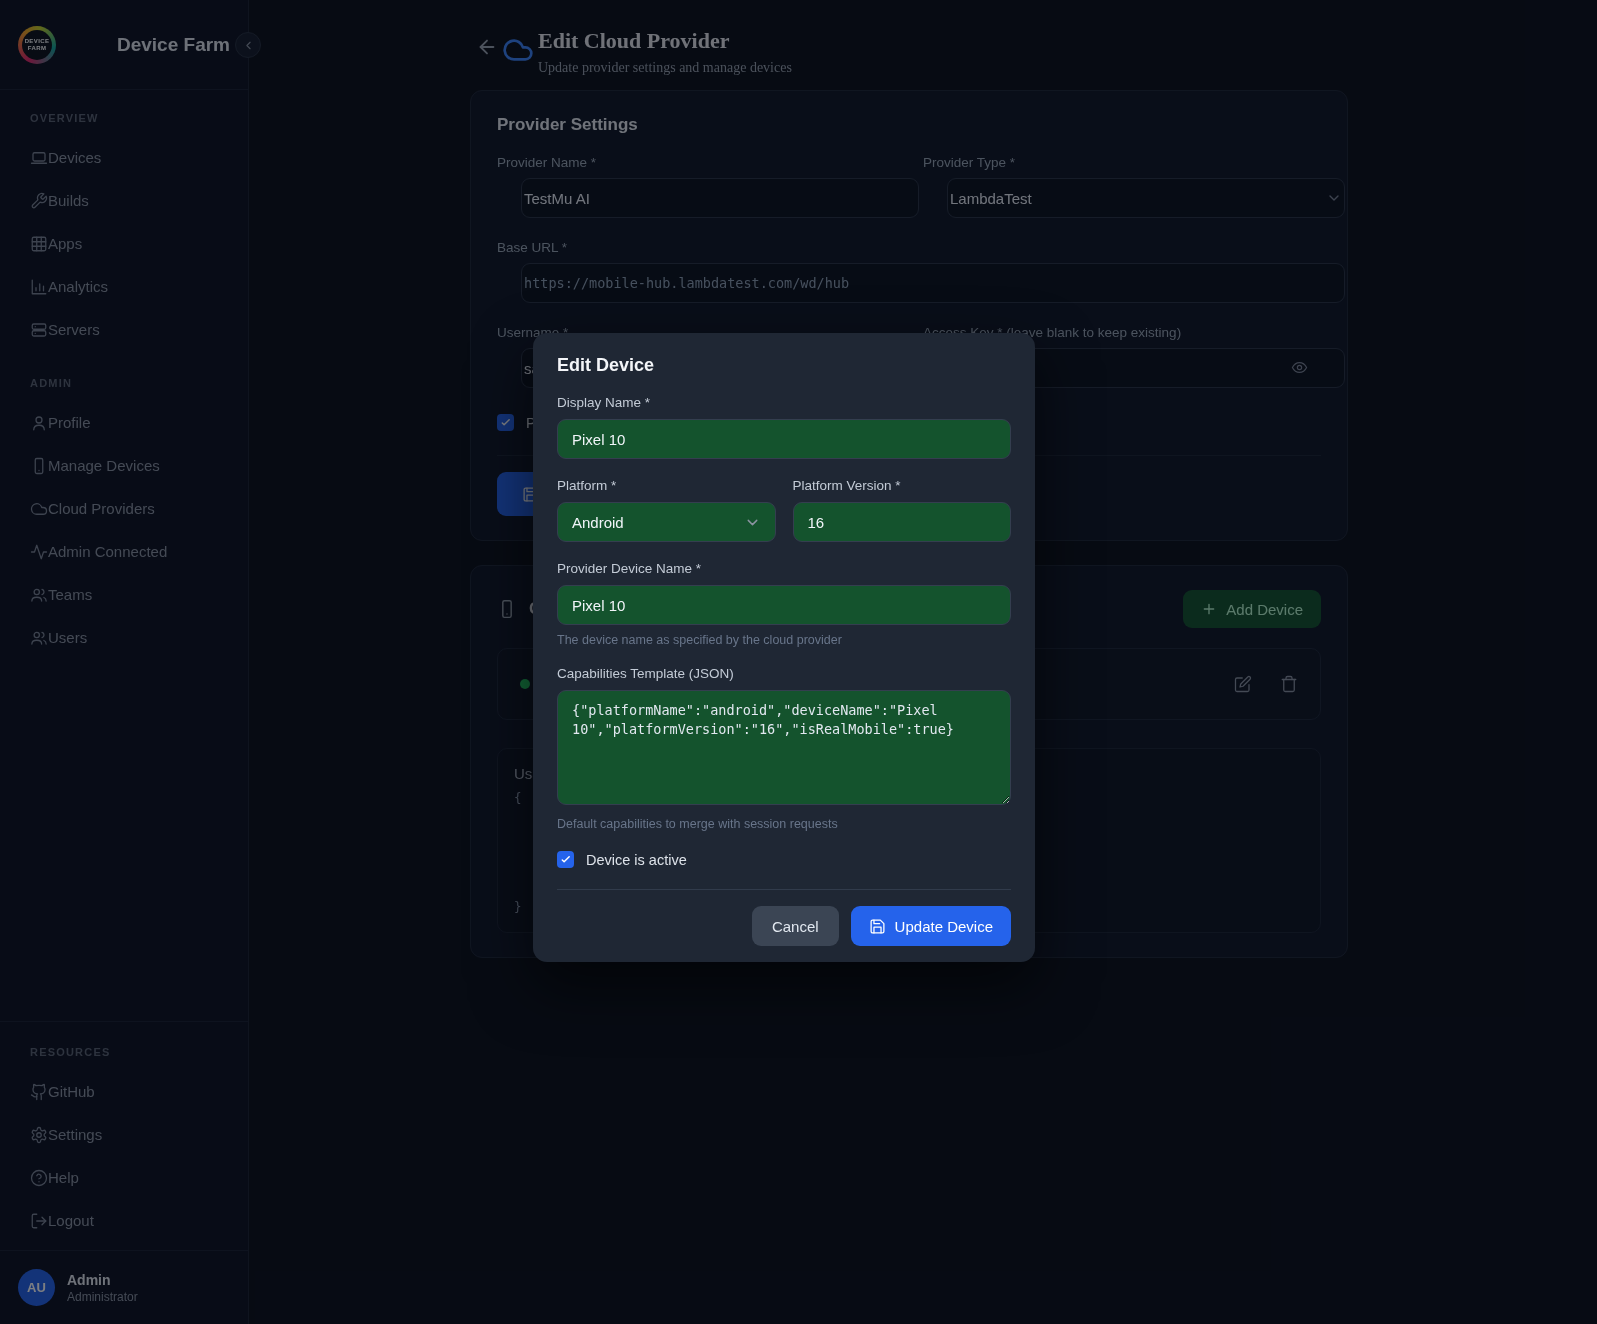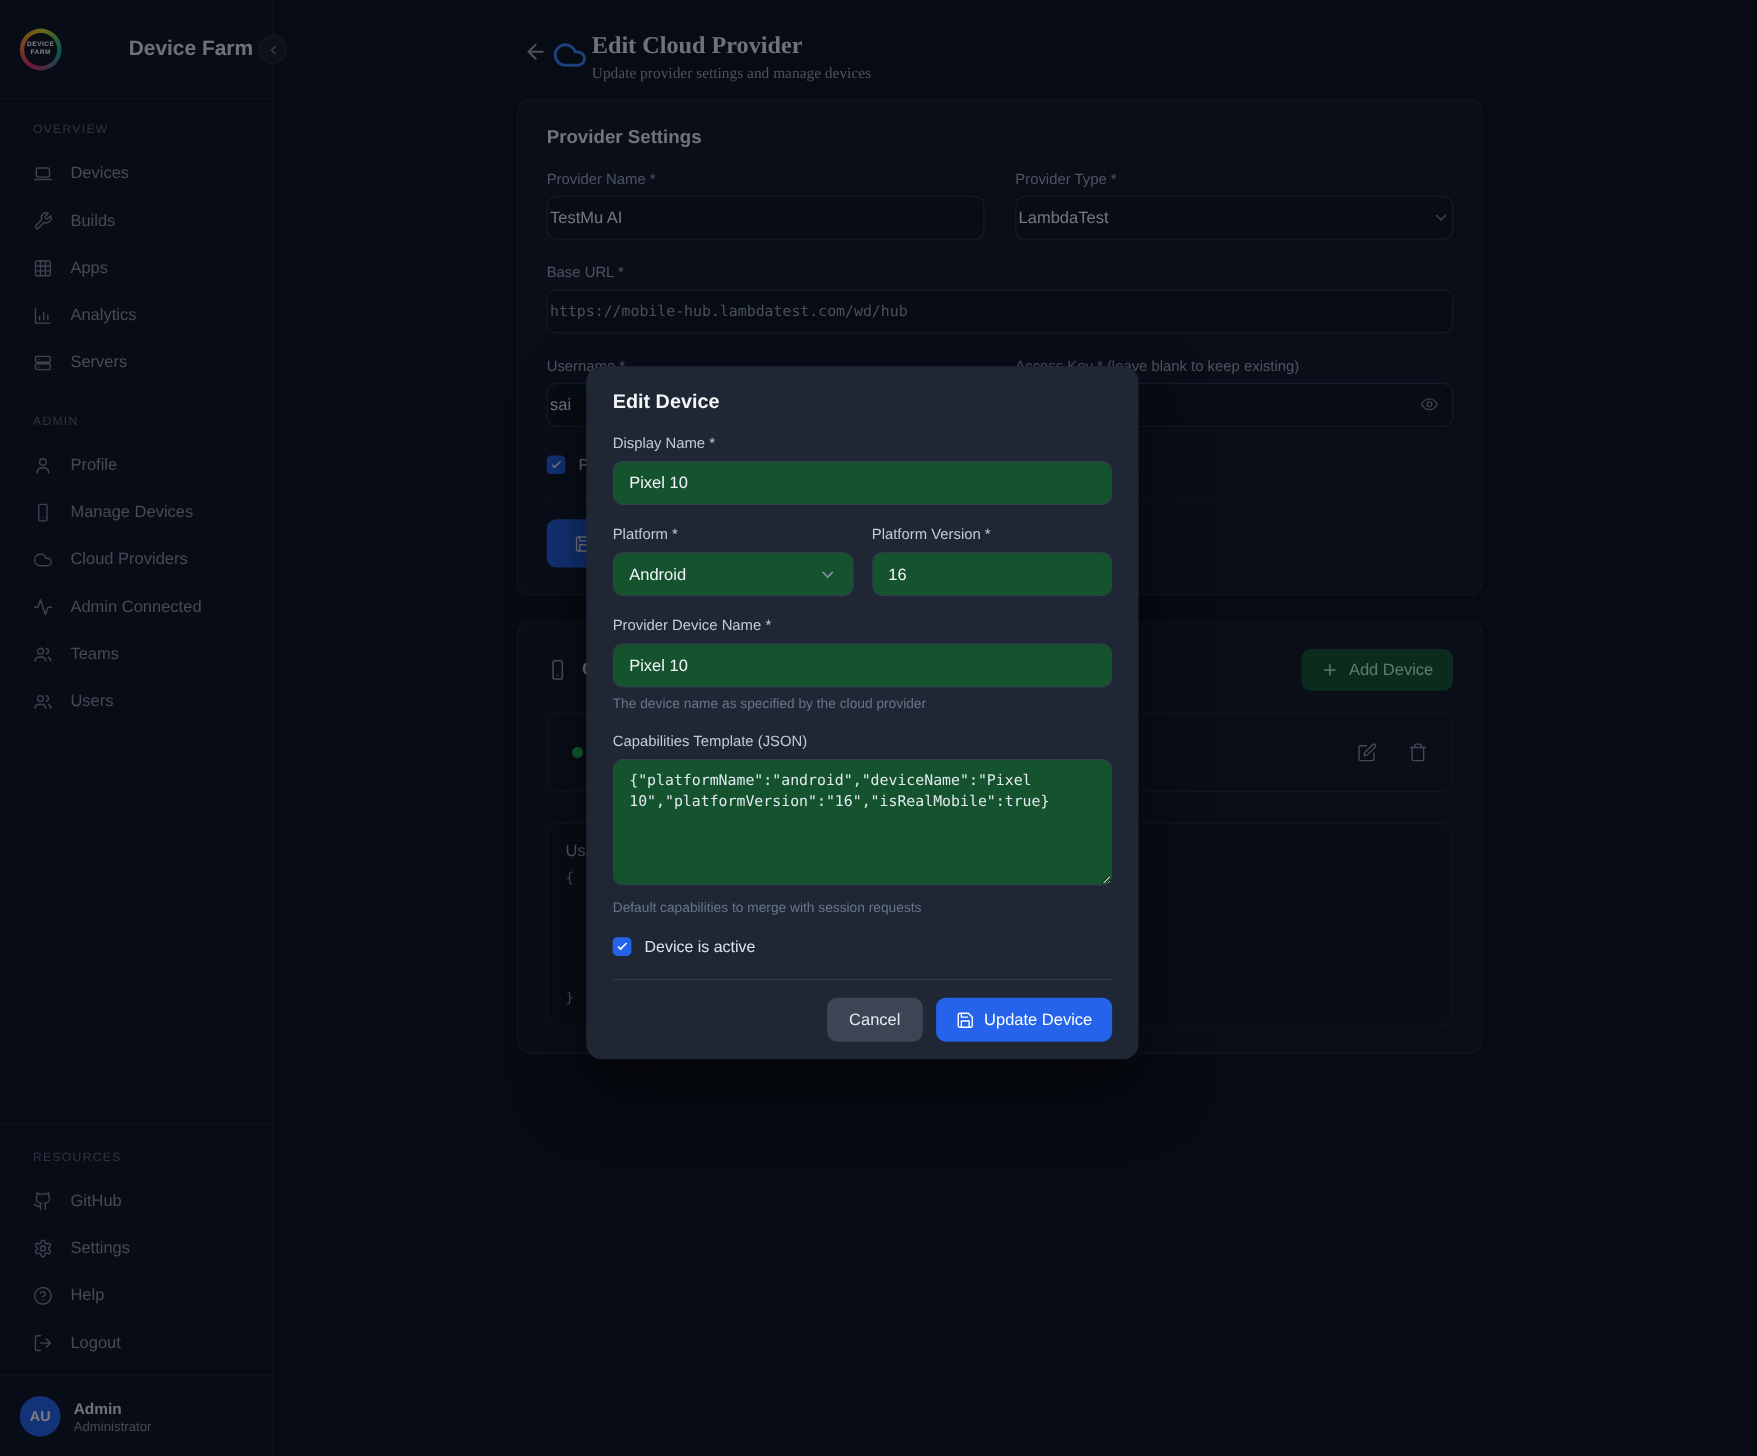--- a/index.html
+++ b/index.html
@@ -30,25 +30,25 @@
     font-size:6px; font-weight:bold; letter-spacing:.4px; color:#fff; line-height:7px;
   }
   .app-title { font-size:19px; font-weight:bold; color:#dfe3ea; }
   .collapse-btn {
     position:absolute; right:-13px; top:32px; width:26px; height:26px; border-radius:50%;
     background:#161d2b; border:1px solid #28303f; color:#8b93a1;
     display:flex; align-items:center; justify-content:center;
   }
   .sb-nav { flex:1; display:flex; flex-direction:column; padding-top:22px; }
   .sb-section-label {
-    padding:0 30px; margin-bottom:12px; font-size:11px; font-weight:normal;
+    padding:0 30px; margin-bottom:12px; font-size:11px; font-weight:bold;
     letter-spacing:1.2px; color:#5b6372;
   }
   .sb-item {
-    display:flex; align-items:center; gap:16px; height:43px; padding:0 30px;
+    display:flex; align-items:center; height:43px; padding:0 30px;
     color:#8b93a1; font-size:15px; cursor:pointer;
   }
   .sb-item .nav-ico { display:flex; color:#7c8595; }
   .sb-gap { height:26px; }
   .sb-flex { flex:1; }
   .sb-resources { border-top:1px solid #1a2130; padding-top:24px; padding-bottom:8px; }
   .sb-user {
     border-top:1px solid #1a2130; padding:18px 18px; display:flex; align-items:center; gap:12px;
   }
   .avatar {
@@ -70,20 +70,21 @@
     padding:24px 26px; margin-top:14px;
   }
   .card h2 { font-size:17px; font-weight:bold; color:#e5e9ef; }
   .form-row2 { display:grid; grid-template-columns:1fr 1fr; gap:28px; }
   .field { margin-top:20px; }
   .field-label { font-size:13.5px; color:#9aa6b5; margin-bottom:8px; }
   .text-input, .select {
     width:100%; height:40px; background:#0c111d; border:1px solid #2a3344; border-radius:9px;
     color:#e8ecf2; font-size:15px; padding:0 2px; outline:none;
     font-family:"Liberation Sans", sans-serif;
+    margin-left:24px;
   }
   .mono, .mono::placeholder { font-family:"DejaVu Sans Mono", monospace; font-size:13.5px; color:#8fa0b3; }
   .select { display:flex; align-items:center; justify-content:space-between; cursor:pointer; }
   .input-wrap { position:relative; }
   .input-icon-right { position:absolute; right:13px; top:11px; color:#7c8595; }
   .check-row { display:flex; align-items:center; gap:12px; margin-top:26px; }
   .checkbox {
     width:17px; height:17px; border-radius:4px; background:#2563eb; color:#fff;
     display:flex; align-items:center; justify-content:center; flex:none;
   }

